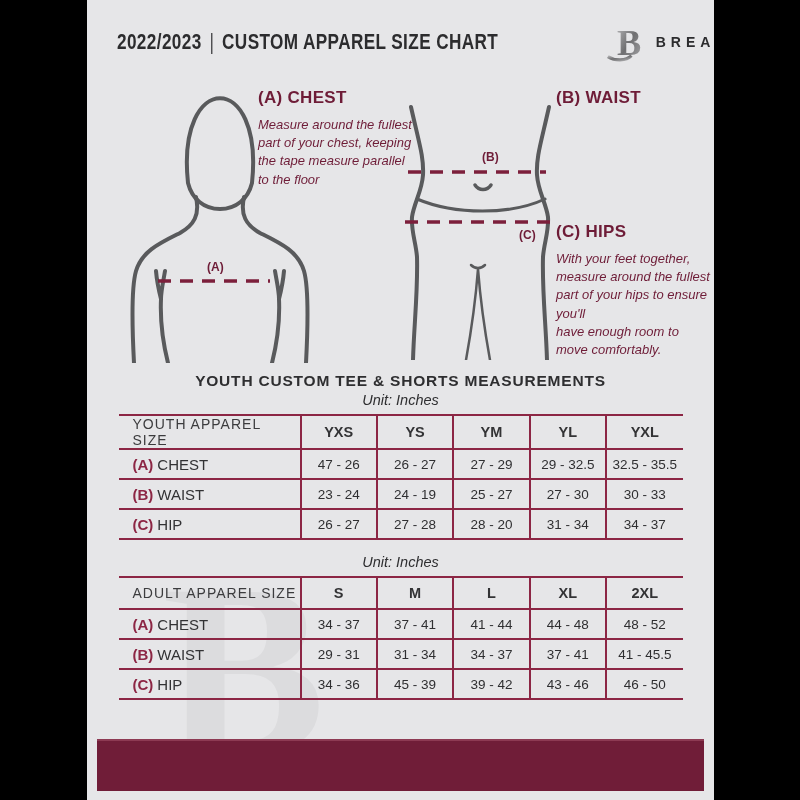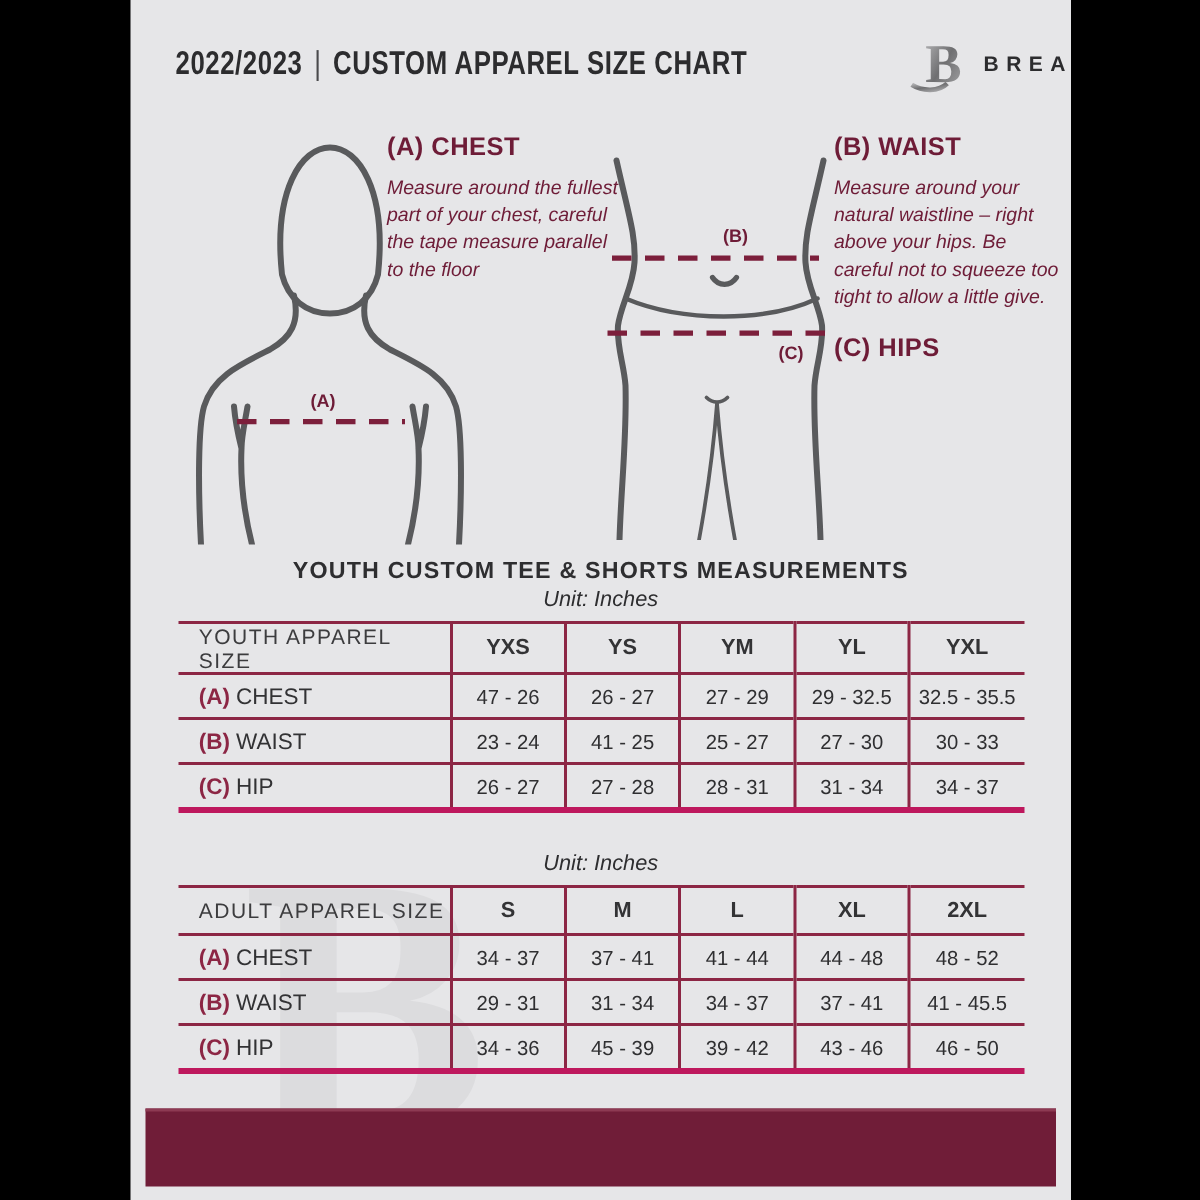--- a/index.html
+++ b/index.html
@@ -38,22 +38,22 @@
   .inst-b{left:469px;top:10px;width:152px;}
   .inst-c{left:469px;top:144px;width:155px;}
   
   .tables{position:relative;z-index:1;}
   .section-title{
     margin:2px 0 0 0;text-align:center;font-size:15.5px;font-weight:bold;
     letter-spacing:0.8px;color:#2e2e30;
   }
   .unit{margin:2px 0 0 0;text-align:center;font-size:14.5px;font-style:italic;color:#2e2e30;}
   table{
-    width:564px;margin:6px auto 12px auto;border-collapse:collapse;table-layout:fixed;
-    border-top:2px solid #8c2644;border-bottom:4px solid #be185d;
+    width:564px;margin:6px auto 0 auto;border-collapse:collapse;table-layout:fixed;
+    border-top:2px solid #8c2644;border-bottom:2px solid #be185d;
   }
   col.c-label{width:182px;}
   col.c-size{width:76.4px;}
   tr{border-bottom:2px solid #8c2644;}
   th,td{border-left:2px solid #8c2644;padding:0;background:transparent;}
   th:first-child,td:first-child{border-left:none;}
   thead th{height:30px;font-size:14.5px;font-weight:bold;color:#333335;text-align:center;}
   thead th.label-col{
     font-weight:400;text-align:left;padding-left:14px;letter-spacing:1px;font-size:14px;color:#3c3c3e;
   }
@@ -125,28 +125,29 @@
         <path d="M83,174 C81,200 77,232 71,265 M83,174 C85,200 89,232 95,265" stroke-width="2.5"></path>
         <path d="M13,77 L151,77" stroke="#7c1f3b" stroke-width="3.5" stroke-dasharray="13 9" stroke-linecap="butt"></path>
         <path d="M10,127 L163,127" stroke="#7c1f3b" stroke-width="3.5" stroke-dasharray="13 9" stroke-linecap="butt"></path>
       </svg>
     </span>
     <span class="meas-label" style="left:395px;top:72px;">(B)</span>
     <span class="meas-label" style="left:432px;top:150px;">(C)</span>
 
     <div class="inst inst-a">
       <h3>(A) CHEST</h3>
-      <p>Measure around the fullest part of your chest, careful the tape measure parallel to the floor</p>
+      <p>Measure around the fullest part of your chest, keeping the tape measure parallel to the floor</p>
     </div>
     <div class="inst inst-b">
       <h3>(B) WAIST</h3>
-      <p>Measure around your natural waistline – right above your hips. Be careful not to squeeze too tight to allow a little give.</p>
     </div>
     <div class="inst inst-c">
       <h3>(C) HIPS</h3>
+      <p>With your feet together, measure around the fullest part of your hips to ensure you'll
+have enough room to move comfortably.</p>
     </div>
   </div>
 
   <div class="watermark">B</div>
 
   <div class="tables">
 
     <p class="section-title">YOUTH CUSTOM TEE &amp; SHORTS MEASUREMENTS</p>
     <p class="unit">Unit: Inches</p>
 
@@ -174,30 +175,30 @@
           <td class="label-col"><span class="pfx">(A)</span><span>CHEST</span></td>
           <td>47 - 26</td>
           <td>26 - 27</td>
           <td>27 - 29</td>
           <td>29 - 32.5</td>
           <td>32.5 - 35.5</td>
         </tr>
         <tr>
           <td class="label-col"><span class="pfx">(B)</span><span>WAIST</span></td>
           <td>23 - 24</td>
-          <td>41 - 25</td>
+          <td>24 - 19</td>
           <td>25 - 27</td>
           <td>27 - 30</td>
           <td>30 - 33</td>
         </tr>
         <tr>
           <td class="label-col"><span class="pfx">(C)</span><span>HIP</span></td>
           <td>26 - 27</td>
           <td>27 - 28</td>
-          <td>28 - 31</td>
+          <td>28 - 20</td>
           <td>31 - 34</td>
           <td>34 - 37</td>
         </tr>
       </tbody>
     </table>
 
     <div class="tbl-gap"></div>
 
     <p class="unit">Unit: Inches</p>
 

